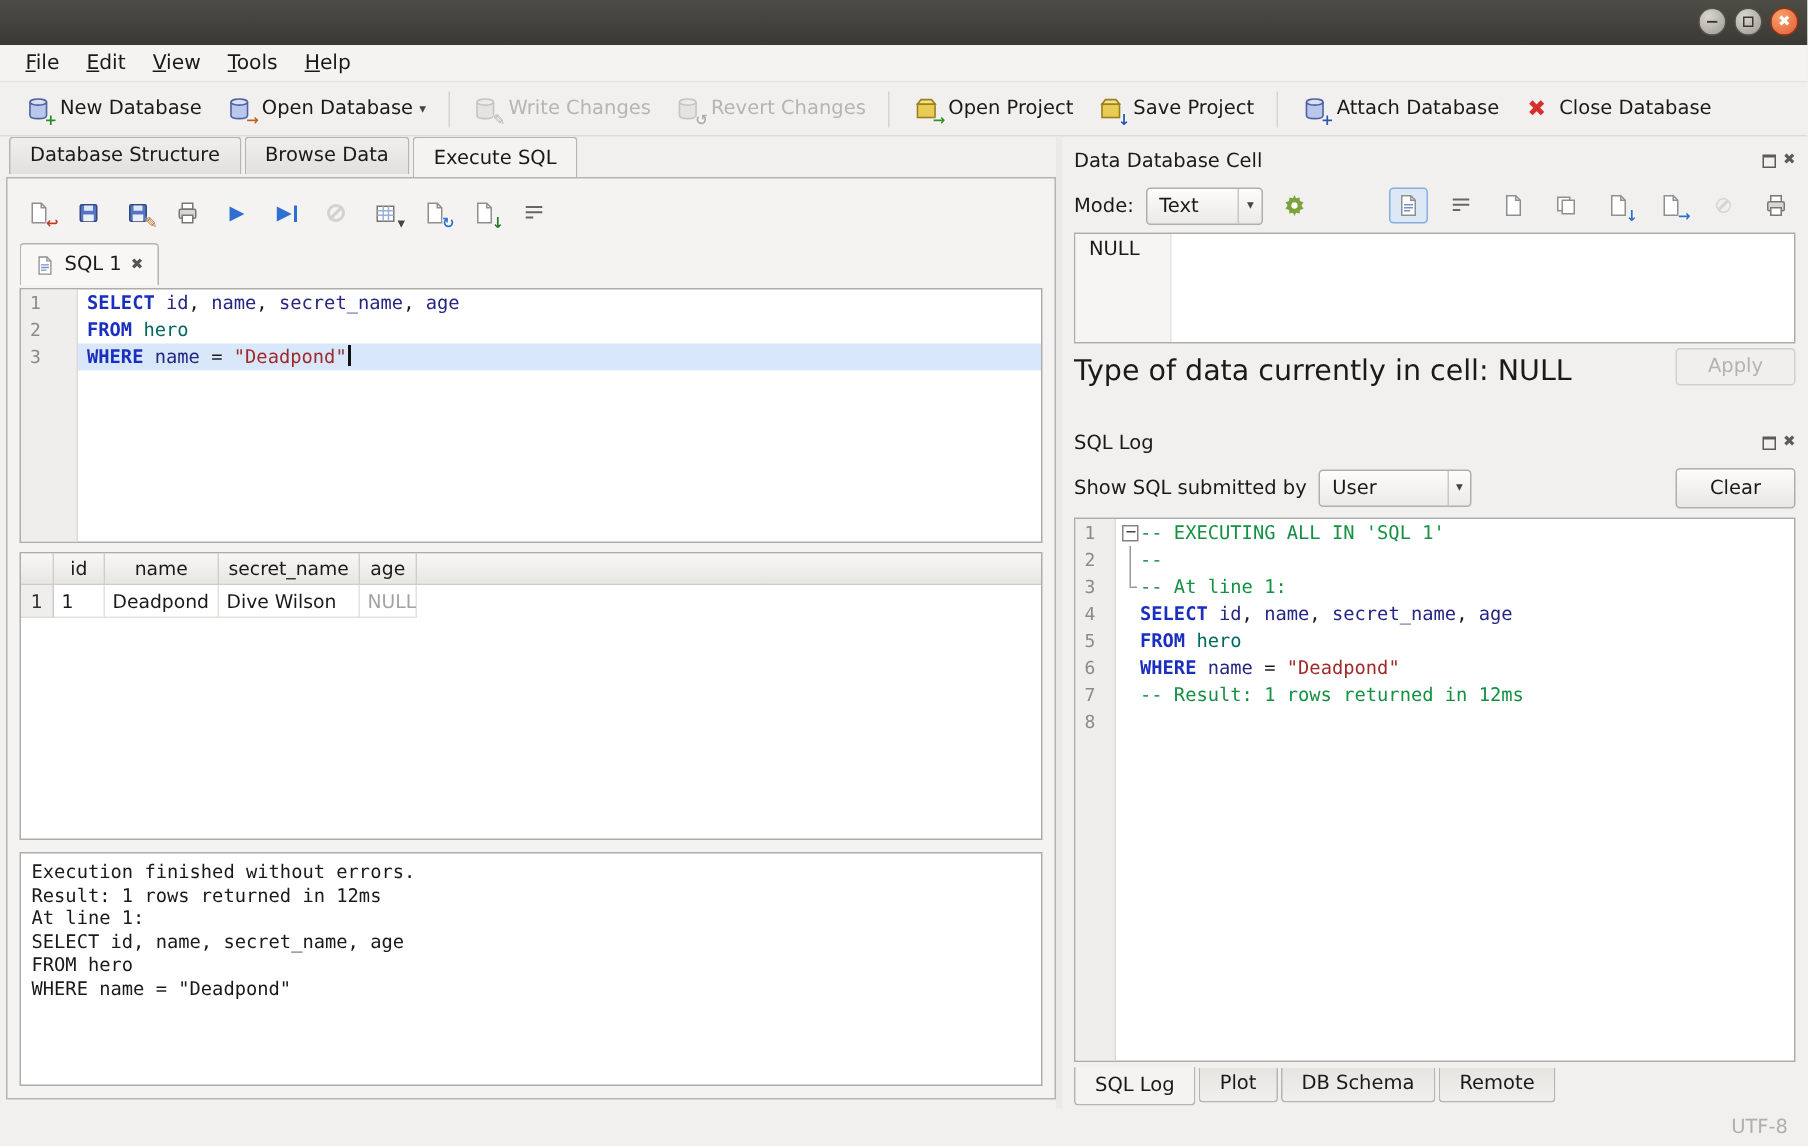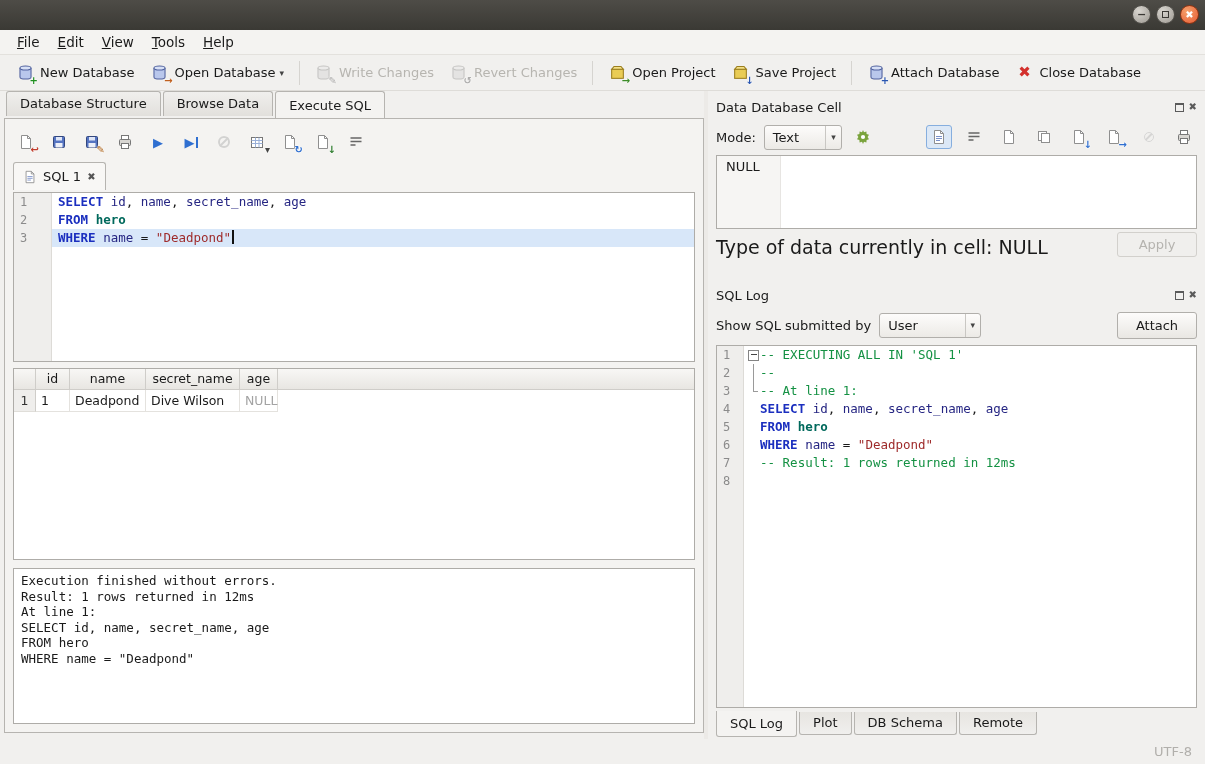--- a/index.html
+++ b/index.html
@@ -64,21 +64,21 @@
   .editor, .log-editor { border:1px solid #aeaca8; background:#fff; display:flex; font-family:"DejaVu Sans Mono","Liberation Mono",monospace; font-size:12.5px; overflow:hidden; }
   .editor { height:170px; flex:0 0 170px; margin-top:2px; }
   .gutter { width:38px; flex:0 0 38px; background:#efeeec; border-right:1px solid #dddbd7; color:#8b8b8b; }
   .log-editor .gutter { width:27px; flex:0 0 27px; }
   .gl { height:18px; line-height:18px; padding-left:6px; font-size:12px; }
   .code { flex:1; min-width:0; }
   .cl { height:18px; line-height:18px; white-space:pre; padding-left:6px; }
   .cl.current { background:#d8e7f9; }
   .tok-kw { color:#1b2fbf; font-weight:bold; }
   .tok-id { color:#262683; }
-  .tok-tbl { color:#00695c; font-weight:bold; }
+  .tok-tbl { color:#00695c; font-weight:normal; }
   .tok-str { color:#9e2a2a; }
   .tok-cm { color:#149143; }
   .tok-pl { color:#1a1a1a; }
   .caret { display:inline-block; width:1.5px; height:14px; background:#111; vertical-align:-2px; margin-left:1px; }
   .fold { display:inline-block; width:14px; height:18px; position:relative; vertical-align:top; }
   .fold.box::before { content:""; position:absolute; left:2px; top:4px; width:9px; height:9px; border:1px solid #848484; background:#fff; }
   .fold.box::after { content:""; position:absolute; left:4.5px; top:8px; width:6px; height:1px; background:#444; }
   .fold.pipe::before { content:""; position:absolute; left:7px; top:0; bottom:0; width:1px; background:#9a9a9a; }
   .fold.corner::before { content:""; position:absolute; left:7px; top:0; height:9px; width:1px; background:#9a9a9a; }
   .fold.corner::after { content:""; position:absolute; left:7px; top:9px; width:5px; height:1px; background:#9a9a9a; }
@@ -522,21 +522,21 @@
           <span class="dock-close">✖</span>
         </span>
       </div>
 
       <div class="filter-row">
         <span>Show SQL submitted by</span>
         <span class="combo user">
           <span>User</span>
           <span class="arr">▾</span>
         </span>
-        <span class="btn clear-btn">Attach</span>
+        <span class="btn clear-btn">Clear</span>
       </div>
 
       <div class="log-editor">
         <div class="gutter" id="logGutter">
             <div class="gl">1</div>
             <div class="gl">2</div>
             <div class="gl">3</div>
             <div class="gl">4</div>
             <div class="gl">5</div>
             <div class="gl">6</div>

